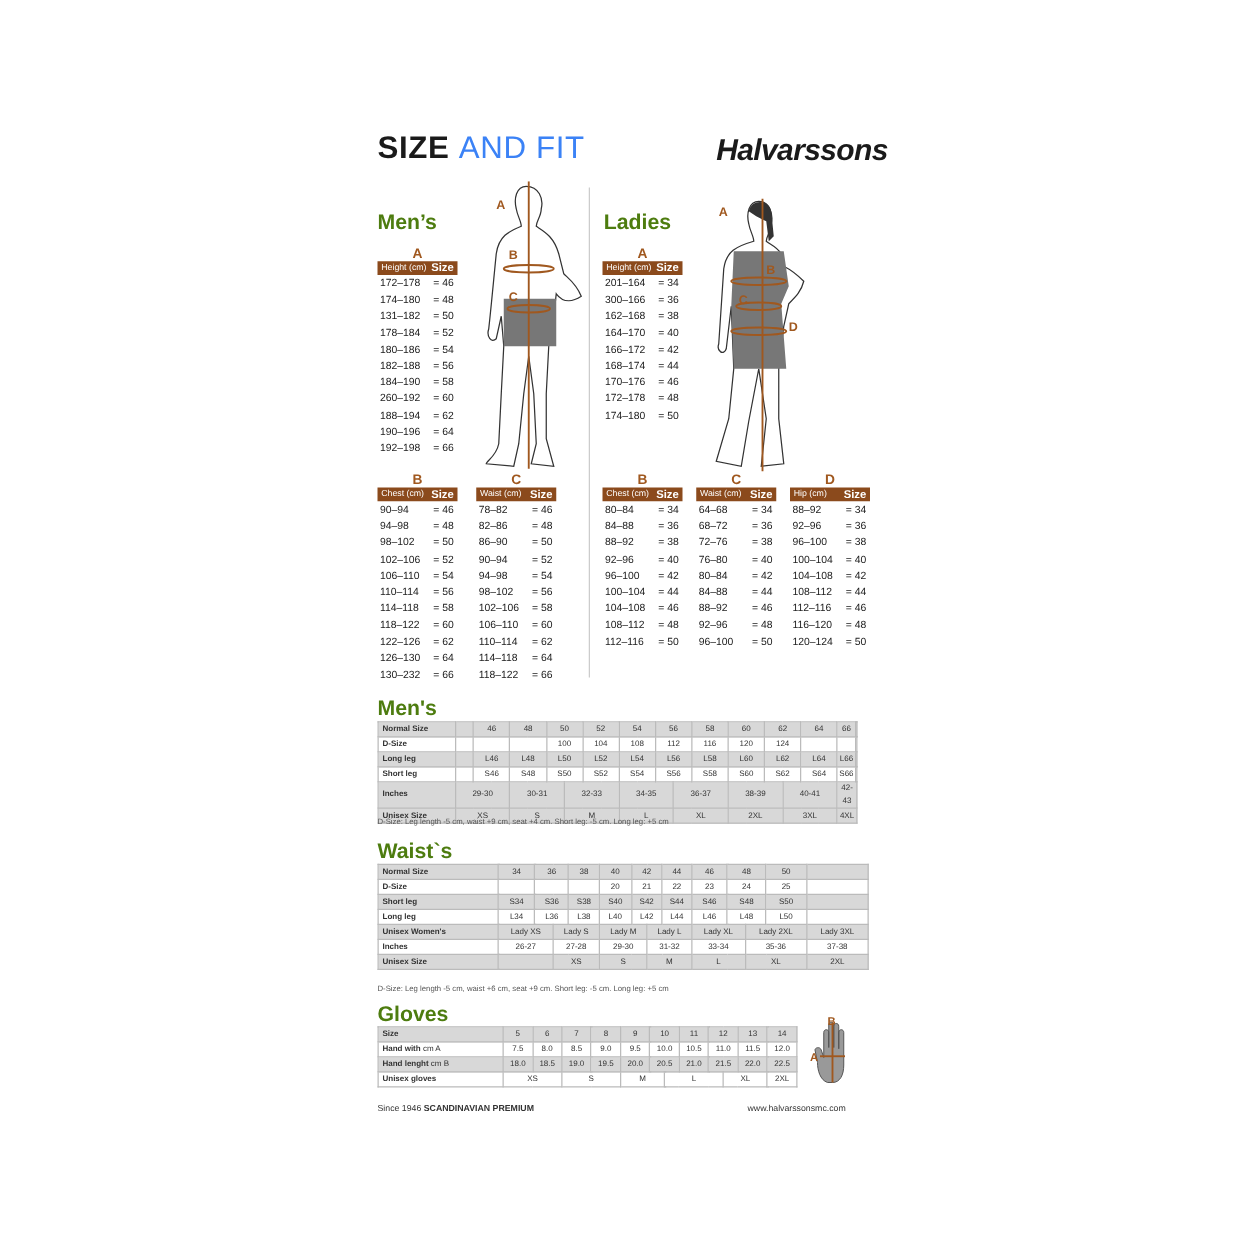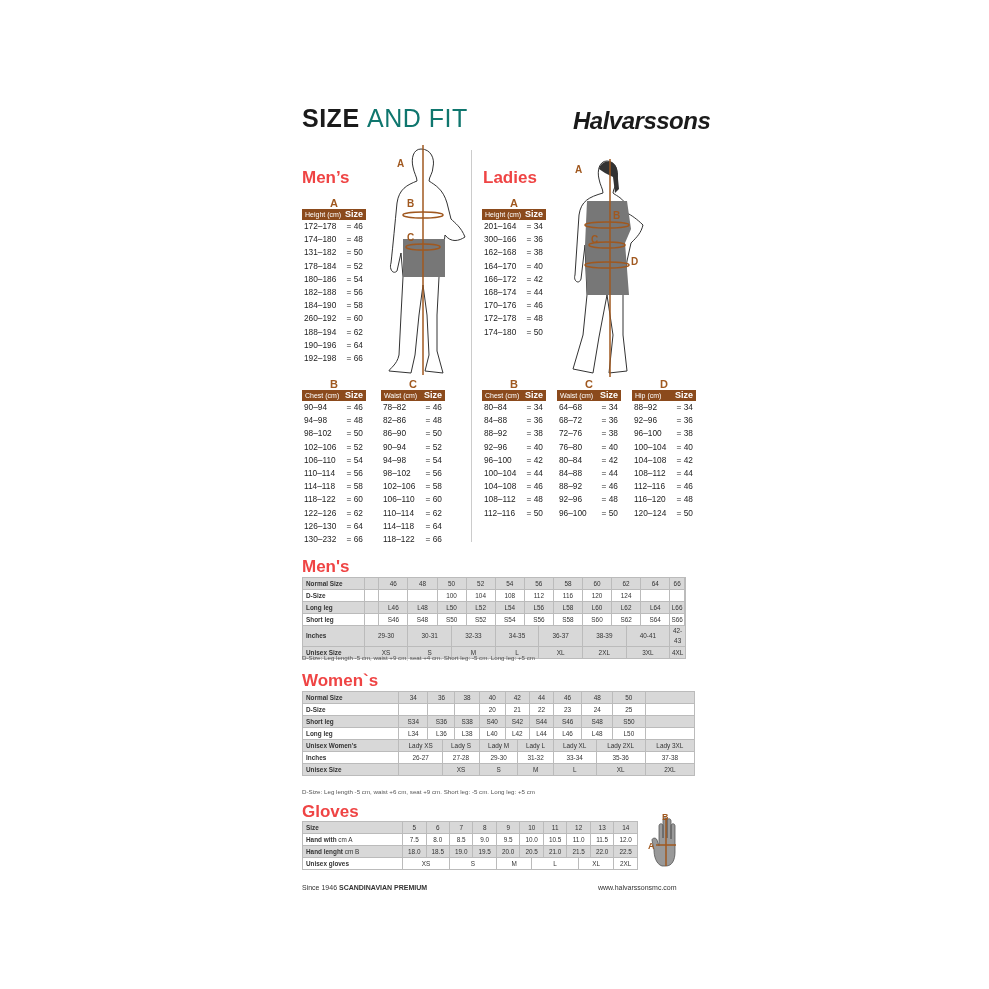--- a/index.html
+++ b/index.html
@@ -1,22 +1,22 @@
 <!DOCTYPE html>
 <html><head>
 <meta charset="utf-8">
 <style>
   html,body{margin:0;padding:0;background:#fff;}
   body{width:989px;height:989px;position:relative;overflow:hidden;font-family:"Liberation Sans","DejaVu Sans",sans-serif;color:#222;}
   .abs{position:absolute;}
   .title{left:302px;top:104px;font-size:25px;font-weight:700;letter-spacing:0.5px;white-space:nowrap;}
   .title .t1{color:#1a1a1a;}
-  .title .t2{color:#0f766e;font-weight:400;}
+  .title .t2{color:#3b82f6;font-weight:400;}
   .brand{left:573px;top:107px;font-size:24px;font-weight:700;font-style:italic;color:#1a1a1a;letter-spacing:-0.5px;}
-  .h-sec{font-size:17px;font-weight:700;color:#ef4444;}
+  .h-sec{font-size:17px;font-weight:700;color:#4d7c0f;}
   .divider{left:471px;top:150px;width:1px;height:392px;background:#ccc;}
   .mtable{font-size:8.3px;color:#222;}
   .mtable .letter{text-align:center;color:#a0581f;font-weight:700;font-size:11px;height:12px;line-height:12px;}
   .mtable .hdr{background:#8b4a1c;color:#fff;height:11px;line-height:11px;display:flex;justify-content:space-between;padding:0 3px;font-size:7px;}
   .mtable .hdr b{font-size:9px;}
   .mtable .row{display:flex;justify-content:space-between;height:13.2px;line-height:13.2px;padding:0 3px 0 2px;}
   .grid{border-collapse:collapse;font-size:6.4px;color:#333;}
   .grid td{border:1px solid #bbb;text-align:center;padding:0;height:11px;line-height:10px;}
   .grid td.lbl{text-align:left;font-weight:700;padding-left:3px;}
   .grid tr.shade td{background:#d8d8d8;}
@@ -492,21 +492,21 @@
         <td colspan="3">L</td>
         <td colspan="3">XL</td>
         <td colspan="3">2XL</td>
         <td colspan="3">3XL</td>
         <td colspan="3">4XL</td>
       </tr>
 </tbody>
   </table>
 <div class="abs note" style="left:302px;top:654px;">D-Size: Leg length -5 cm, waist +9 cm, seat +4 cm. Short leg: -5 cm. Long leg: +5 cm</div>
 
-<div class="abs h-sec" style="left:302px;top:671px;">Women`s</div>
+<div class="abs h-sec" style="left:302px;top:671px;">Waist`s</div>
 <table class="abs grid" style="left:302px;top:691px;width:393px;">
   <tbody>
       <tr class="shade">
         <td class="lbl" colspan="2">Normal Size</td>
         <td colspan="2">34</td>
         <td colspan="2">36</td>
         <td colspan="2">38</td>
         <td colspan="2">40</td>
         <td colspan="2">42</td>
         <td colspan="2">44</td>

